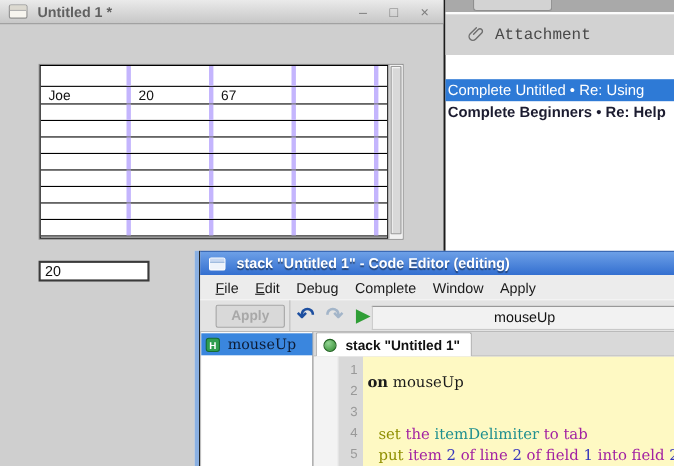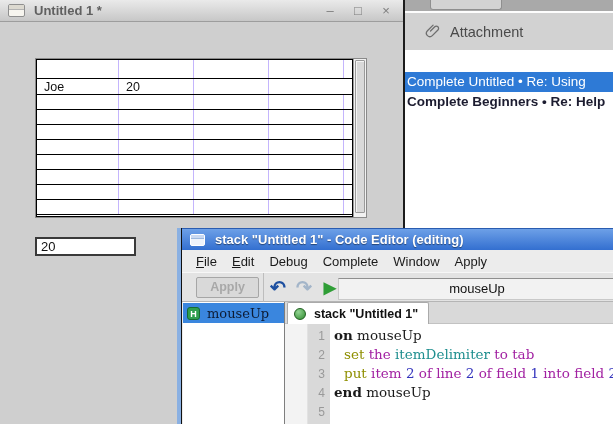--- a/index.html
+++ b/index.html
@@ -10,21 +10,21 @@
 
   
   #att-win { left:403px; top:0; width:210px; height:424px; background:#fff;
     border-left:2px solid #1c1c1c; }
   #att-topstrip { left:0; top:0; width:100%; height:11px; background:#a9a9a9; }
   #att-remnant { left:25px; top:0; width:72px; height:10px; background:#d3d3d3;
     border:1px solid #8f8f8f; border-top:none; border-radius:0 0 3px 3px; }
   #att-sep { left:0; top:11px; width:100%; height:2px; background:#fdfdfd; }
   #att-header { left:0; top:13px; width:100%; height:37px; background:#d2d2d2;
     display:flex; align-items:center; }
-  #att-header .hdr-label { font-size:14.5px; color:#4a4a4a; margin-left:8px; }
+  #att-header .hdr-label { font-size:14.5px; color:#4a4a4a; margin-left:8px;font-family:Liberation Mono, monospace; }
   #att-clip { margin-left:20px; width:17px; height:17px; }
   .att-item { position:absolute; left:0; width:100%; height:20px; line-height:20px;
     font-size:13.5px; white-space:nowrap; overflow:hidden; padding-left:2px; color:#1c1c30; }
   .att-item.sel { background:#2e7ad6; color:#fff; }
   .att-item.bold { font-weight:bold; }
 
   
   #u-win { left:0; top:0; width:403px; height:424px; background:#cfcfcf; }
   #u-titlebar { left:0; top:0; width:100%; height:22px;
     background:linear-gradient(#eaeaea,#c7c7c7); border-bottom:1px solid #9d9d9d;
@@ -37,21 +37,21 @@
   #u-controls { margin-left:auto; margin-right:8px; display:flex; gap:10px; }
   .winbtn { width:18px; text-align:center; font-size:13px; color:#7d7d7d; cursor:default; }
 
   
   #tbl-widget { left:35px; top:58px; width:332px; height:160px; background:#fff;
     border:1px solid #8a8a8a; display:flex; }
   #tbl-grid { width:317px; height:100%; border-right:1px solid #000;
     border-bottom:1px solid #000; overflow:hidden;
     border-top:1px solid #000; border-left:1px solid #000; }
   .trow { display:flex; border-bottom:1px solid #000; }
-  .tcell { border-right:1px solid #c4b5fd; font-size:12.5px; color:#111;
+  .tcell { border-right:4px solid #c4b5fd; font-size:12.5px; color:#111;
     padding-left:7px; display:flex; align-items:center; overflow:hidden; }
   .tcell:last-child { border-right:none; flex:1; }
   #tbl-vscroll { width:13px; height:100%; background:#f1f1f1;
     border-left:1px solid #9a9a9a; padding:1px; }
   #tbl-thumb { width:100%; height:98%; background:#d9d9d9;
     border:1px solid #9a9a9a; border-radius:1px;
     box-shadow:inset 1px 1px 0 #f5f5f5; }
 
   
   #field2 { left:35px; top:237px; width:101px; height:19px; background:#fff;
@@ -116,21 +116,21 @@
 
   #ce-codearea { position:absolute; left:103px; top:22px; right:0; bottom:0;
     overflow:hidden; }
   #ce-gutter { position:absolute; left:0; top:0; width:23px; height:100%;
     background:#f3f3f3; border-right:1px solid #e2e2e2; }
   #ce-numcol { position:absolute; left:23px; top:0; width:22px; height:100%;
     background:#d9d9d9; padding-top:3px; }
   .lnum { height:19px; line-height:19px; text-align:right; padding-right:5px;
     font-size:12px; color:#999; }
   #ce-code { position:absolute; left:45px; top:0; right:0; height:100%;
-    background:#ffffff; padding-top:2px;
+    background:#fef9c3; padding-top:15px;
     font-family:"DejaVu Serif", serif; font-size:13.5px; }
   .cline { height:19px; line-height:19px; white-space:pre; }
   .tk-kw { font-weight:bold; color:#1a1a1a; }
   .tk-plain { color:#1a1a1a; }
   .tk-cmd { color:#8f8f00; }
   .tk-prop { color:#a221a2; }
   .tk-builtin { color:#1f8f8f; }
   .tk-num { color:#3434bd; }
 </style>
 </head>
@@ -169,20 +169,21 @@
           <div class="trow" style="height: 19px;">
             <div class="tcell" style="width: 82px;"></div>
             <div class="tcell" style="width: 75px;"></div>
             <div class="tcell" style="width: 75px;"></div>
             <div class="tcell" style="width: 75px;"></div>
             <div class="tcell" style="width: 7px;"></div>
           </div>
           <div class="trow" style="height: 16px;">
             <div class="tcell" style="width: 82px;">Joe</div>
             <div class="tcell" style="width: 75px;">20</div>
+            <div class="tcell" style="width: 75px;">67</div>
             <div class="tcell" style="width: 75px;"></div>
             <div class="tcell" style="width: 7px;"></div>
           </div>
           <div class="trow" style="height: 15px;">
             <div class="tcell" style="width: 82px;"></div>
             <div class="tcell" style="width: 75px;"></div>
             <div class="tcell" style="width: 75px;"></div>
             <div class="tcell" style="width: 75px;"></div>
             <div class="tcell" style="width: 7px;"></div>
           </div>
@@ -289,21 +290,21 @@
           <div id="ce-numcol">
               <div class="lnum">1</div>
               <div class="lnum">2</div>
               <div class="lnum">3</div>
               <div class="lnum">4</div>
               <div class="lnum">5</div>
               <div class="lnum">6</div>
             </div>
           <div id="ce-code">
               <div class="cline" style="padding-left: 4px;"><span class="tk-kw">on</span><span class="tk-plain"> mouseUp</span></div>
-              <div class="cline" style="padding-left: 14px;"><span class="tk-cmd">set</span><span class="tk-plain"> </span><span class="tk-prop">the</span><span class="tk-plain"> </span><span class="tk-builtin">itemDelimiter</span><span class="tk-plain"> </span><span class="tk-prop">to</span><span class="tk-plain"> </span><span class="tk-prop">tab</span></div>
+              <div class="cline" style="padding-left: 14px; margin-top: 28px;"><span class="tk-cmd">set</span><span class="tk-plain"> </span><span class="tk-prop">the</span><span class="tk-plain"> </span><span class="tk-builtin">itemDelimiter</span><span class="tk-plain"> </span><span class="tk-prop">to</span><span class="tk-plain"> </span><span class="tk-prop">tab</span></div>
               <div class="cline" style="padding-left: 14px;"><span class="tk-cmd">put</span><span class="tk-plain"> </span><span class="tk-prop">item</span><span class="tk-plain"> </span><span class="tk-num">2</span><span class="tk-plain"> </span><span class="tk-prop">of</span><span class="tk-plain"> </span><span class="tk-prop">line</span><span class="tk-plain"> </span><span class="tk-num">2</span><span class="tk-plain"> </span><span class="tk-prop">of</span><span class="tk-plain"> </span><span class="tk-prop">field</span><span class="tk-plain"> </span><span class="tk-num">1</span><span class="tk-plain"> </span><span class="tk-prop">into</span><span class="tk-plain"> </span><span class="tk-prop">field</span><span class="tk-plain"> </span><span class="tk-num">2</span></div>
               <div class="cline" style="padding-left: 4px;"><span class="tk-kw">end</span><span class="tk-plain"> mouseUp</span></div>
               <div class="cline" style="padding-left: 4px;"></div>
               <div class="cline" style="padding-left: 4px;"></div>
             </div>
         </div>
       </div>
     </div>
   </div>
 

